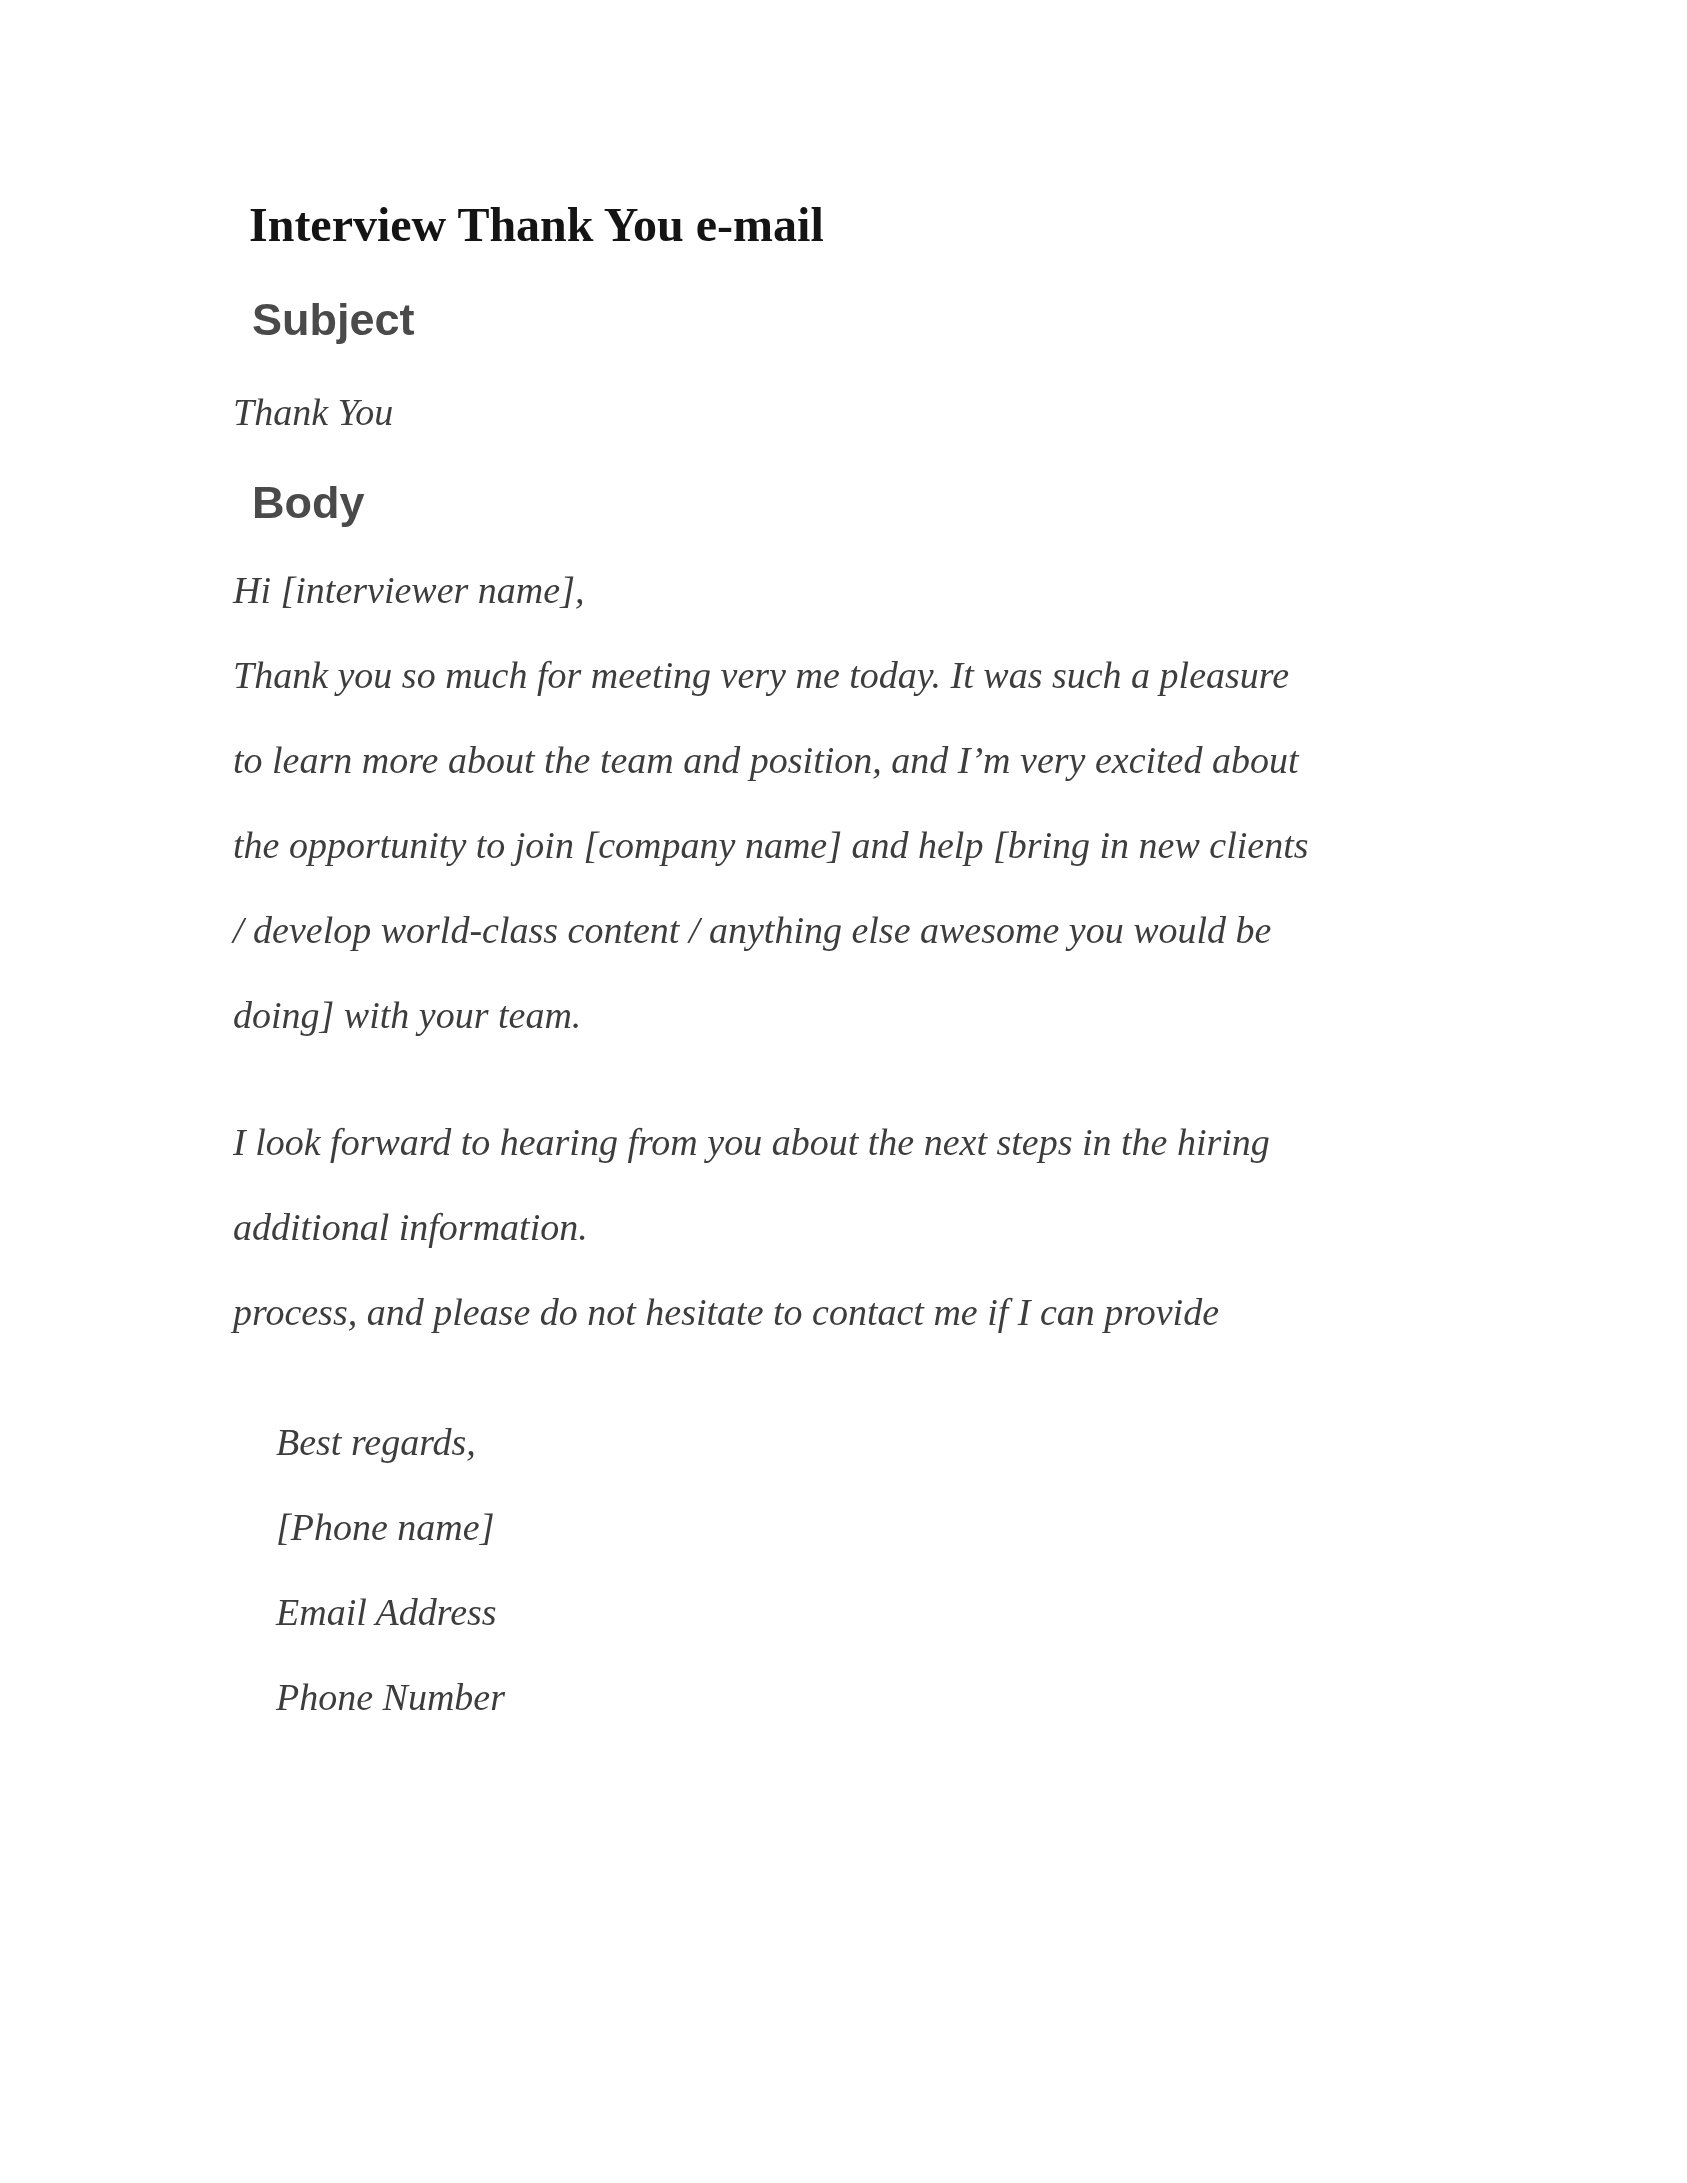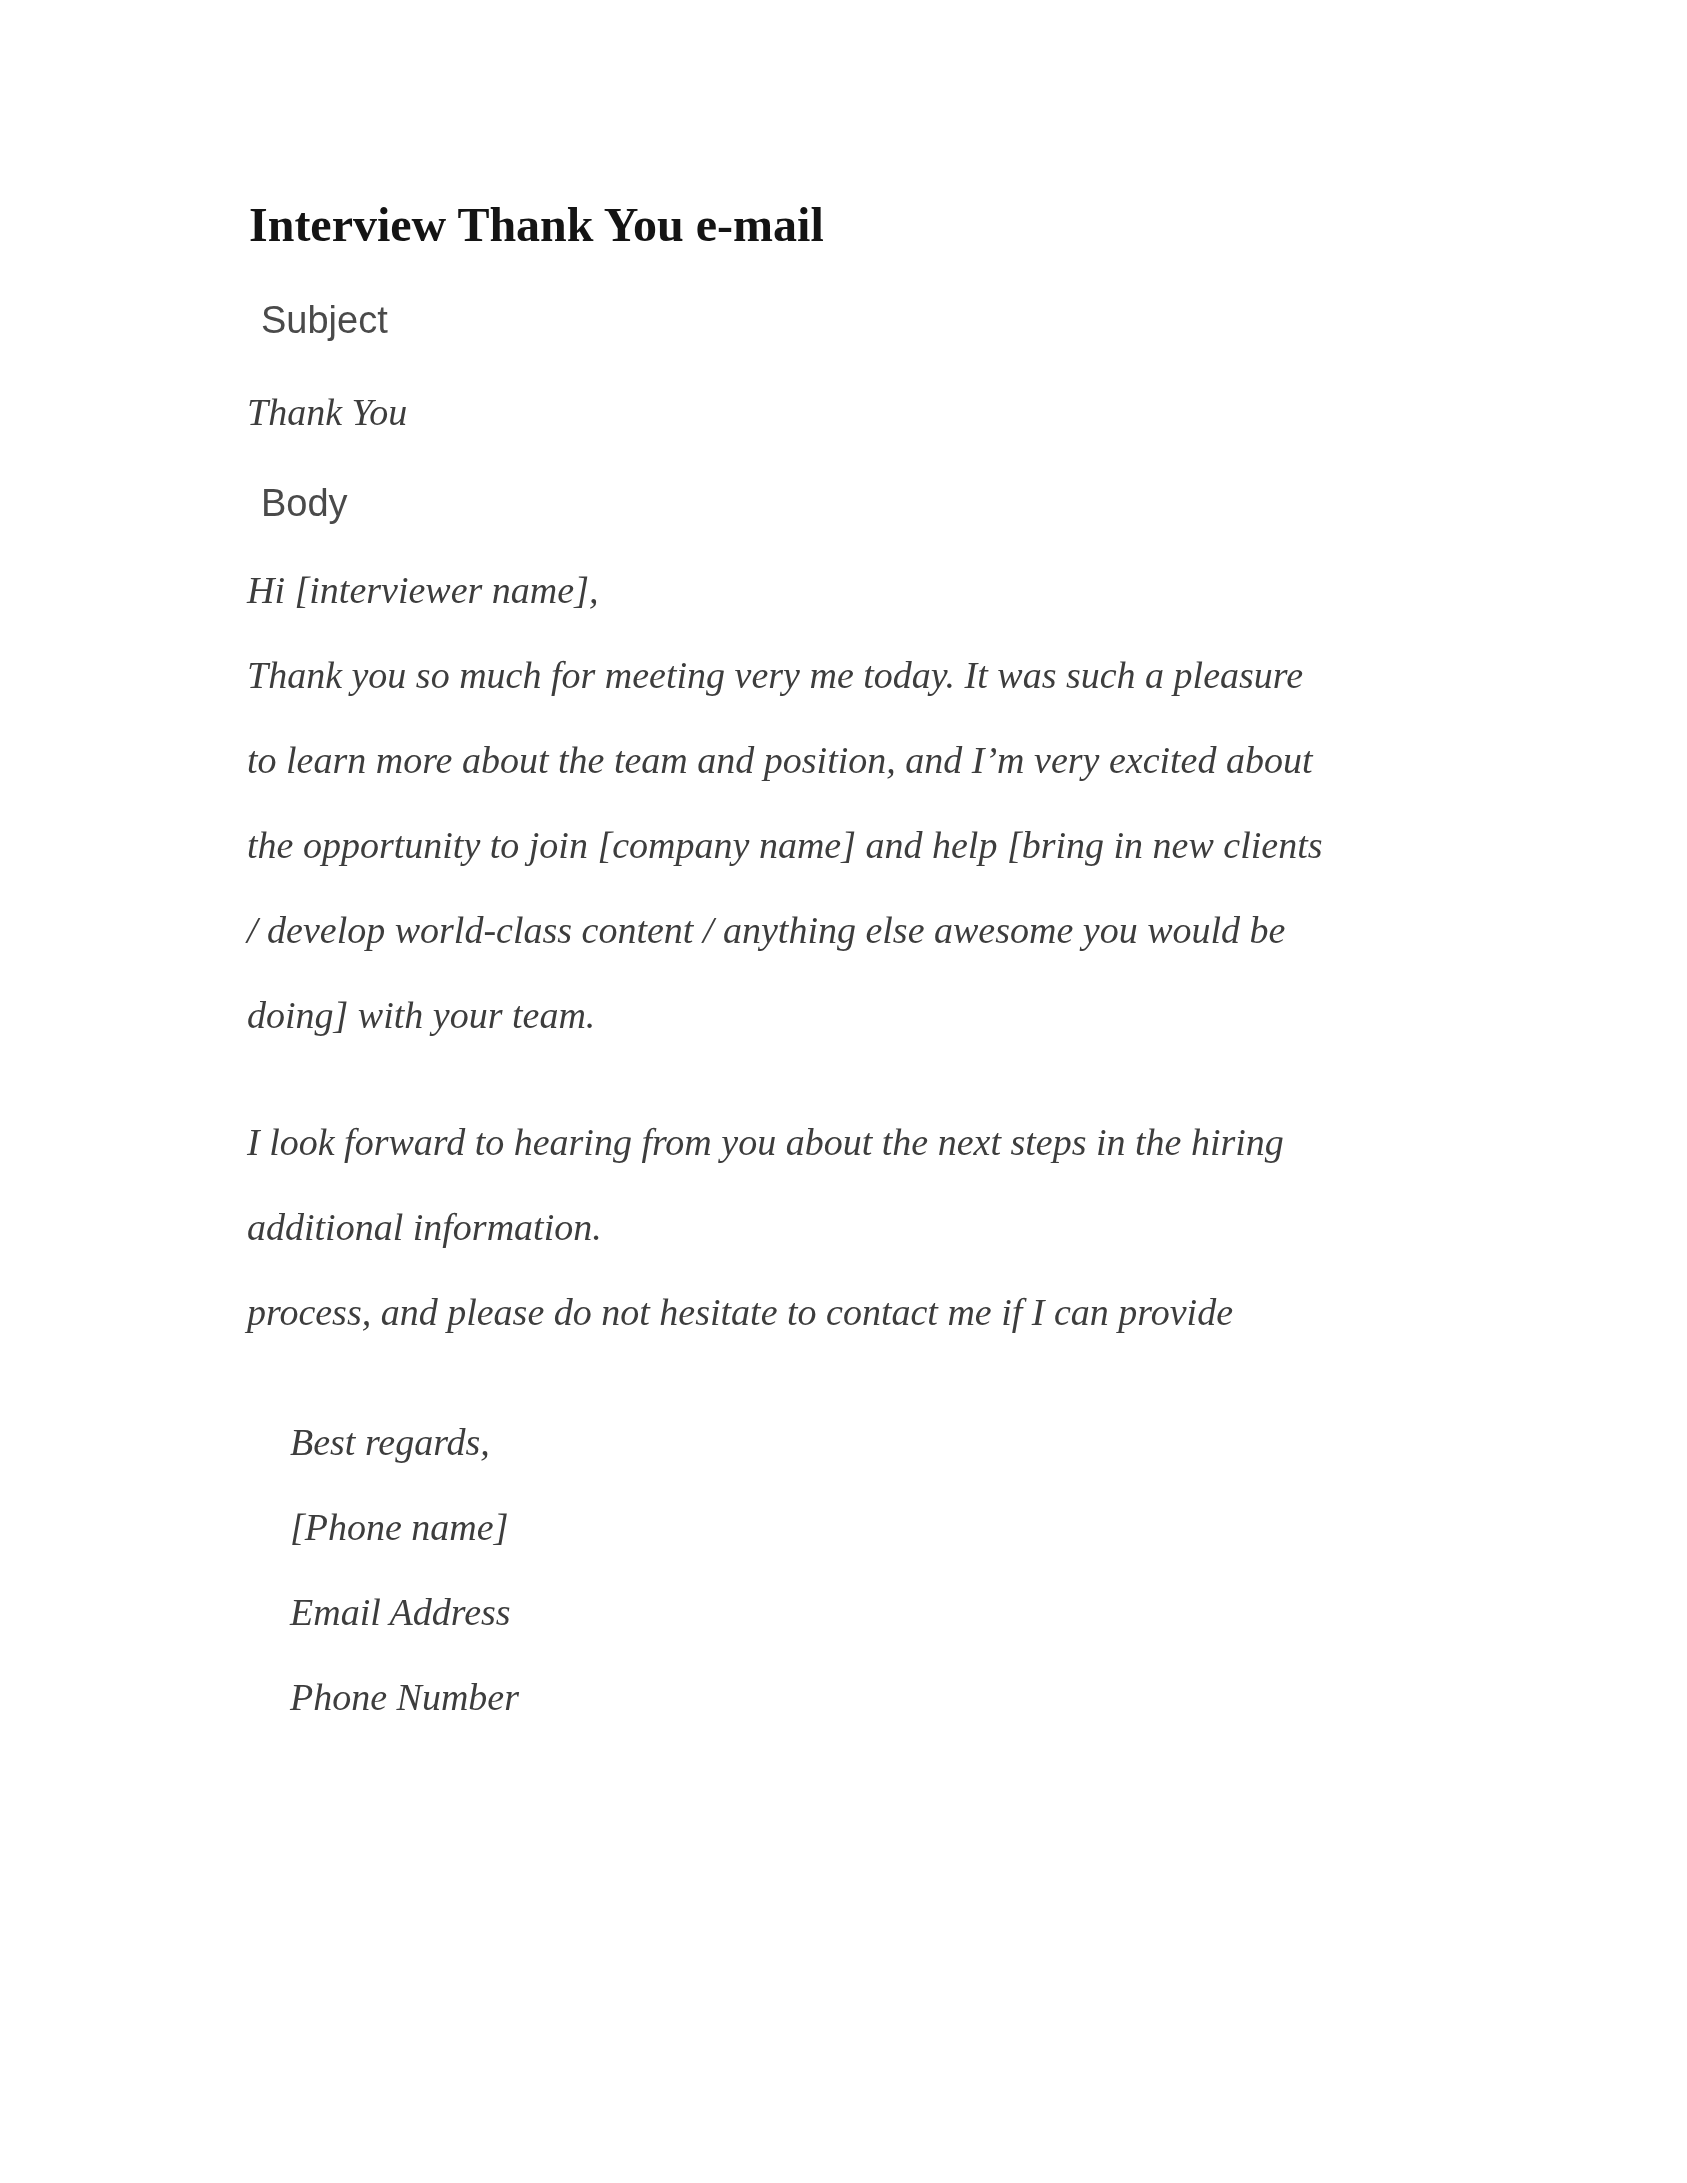--- a/index.html
+++ b/index.html
@@ -25,33 +25,33 @@
     top: 197px;
     font-family: "Liberation Serif", serif;
     font-weight: bold;
     font-size: 48px;
     line-height: 56px;
     color: var(--title-color);
     white-space: nowrap;
   }
   .section-heading {
     position: absolute;
-    left: 261px;
+    left: 252px;
     font-family: "Liberation Sans", sans-serif;
-    font-weight: 400;
-    font-size: 38px;
+    font-weight: 700;
+    font-size: 45px;
     line-height: 54px;
     color: var(--heading-color);
     white-space: nowrap;
   }
   .heading-subject { top: 293px; }
   .heading-body   { top: 476px; }
   .body-text {
     position: absolute;
-    left: 247px;
+    left: 233px;
     font-family: "Liberation Serif", serif;
     font-style: italic;
     font-size: 38px;
     line-height: 85px;
     color: var(--body-color);
   }
   .subject-value { top: 370px; }
   .para-1 { top: 548px; }
   .para-2 { top: 1100px; }
   .para-3 { top: 1400px; margin-left: 43px; }

